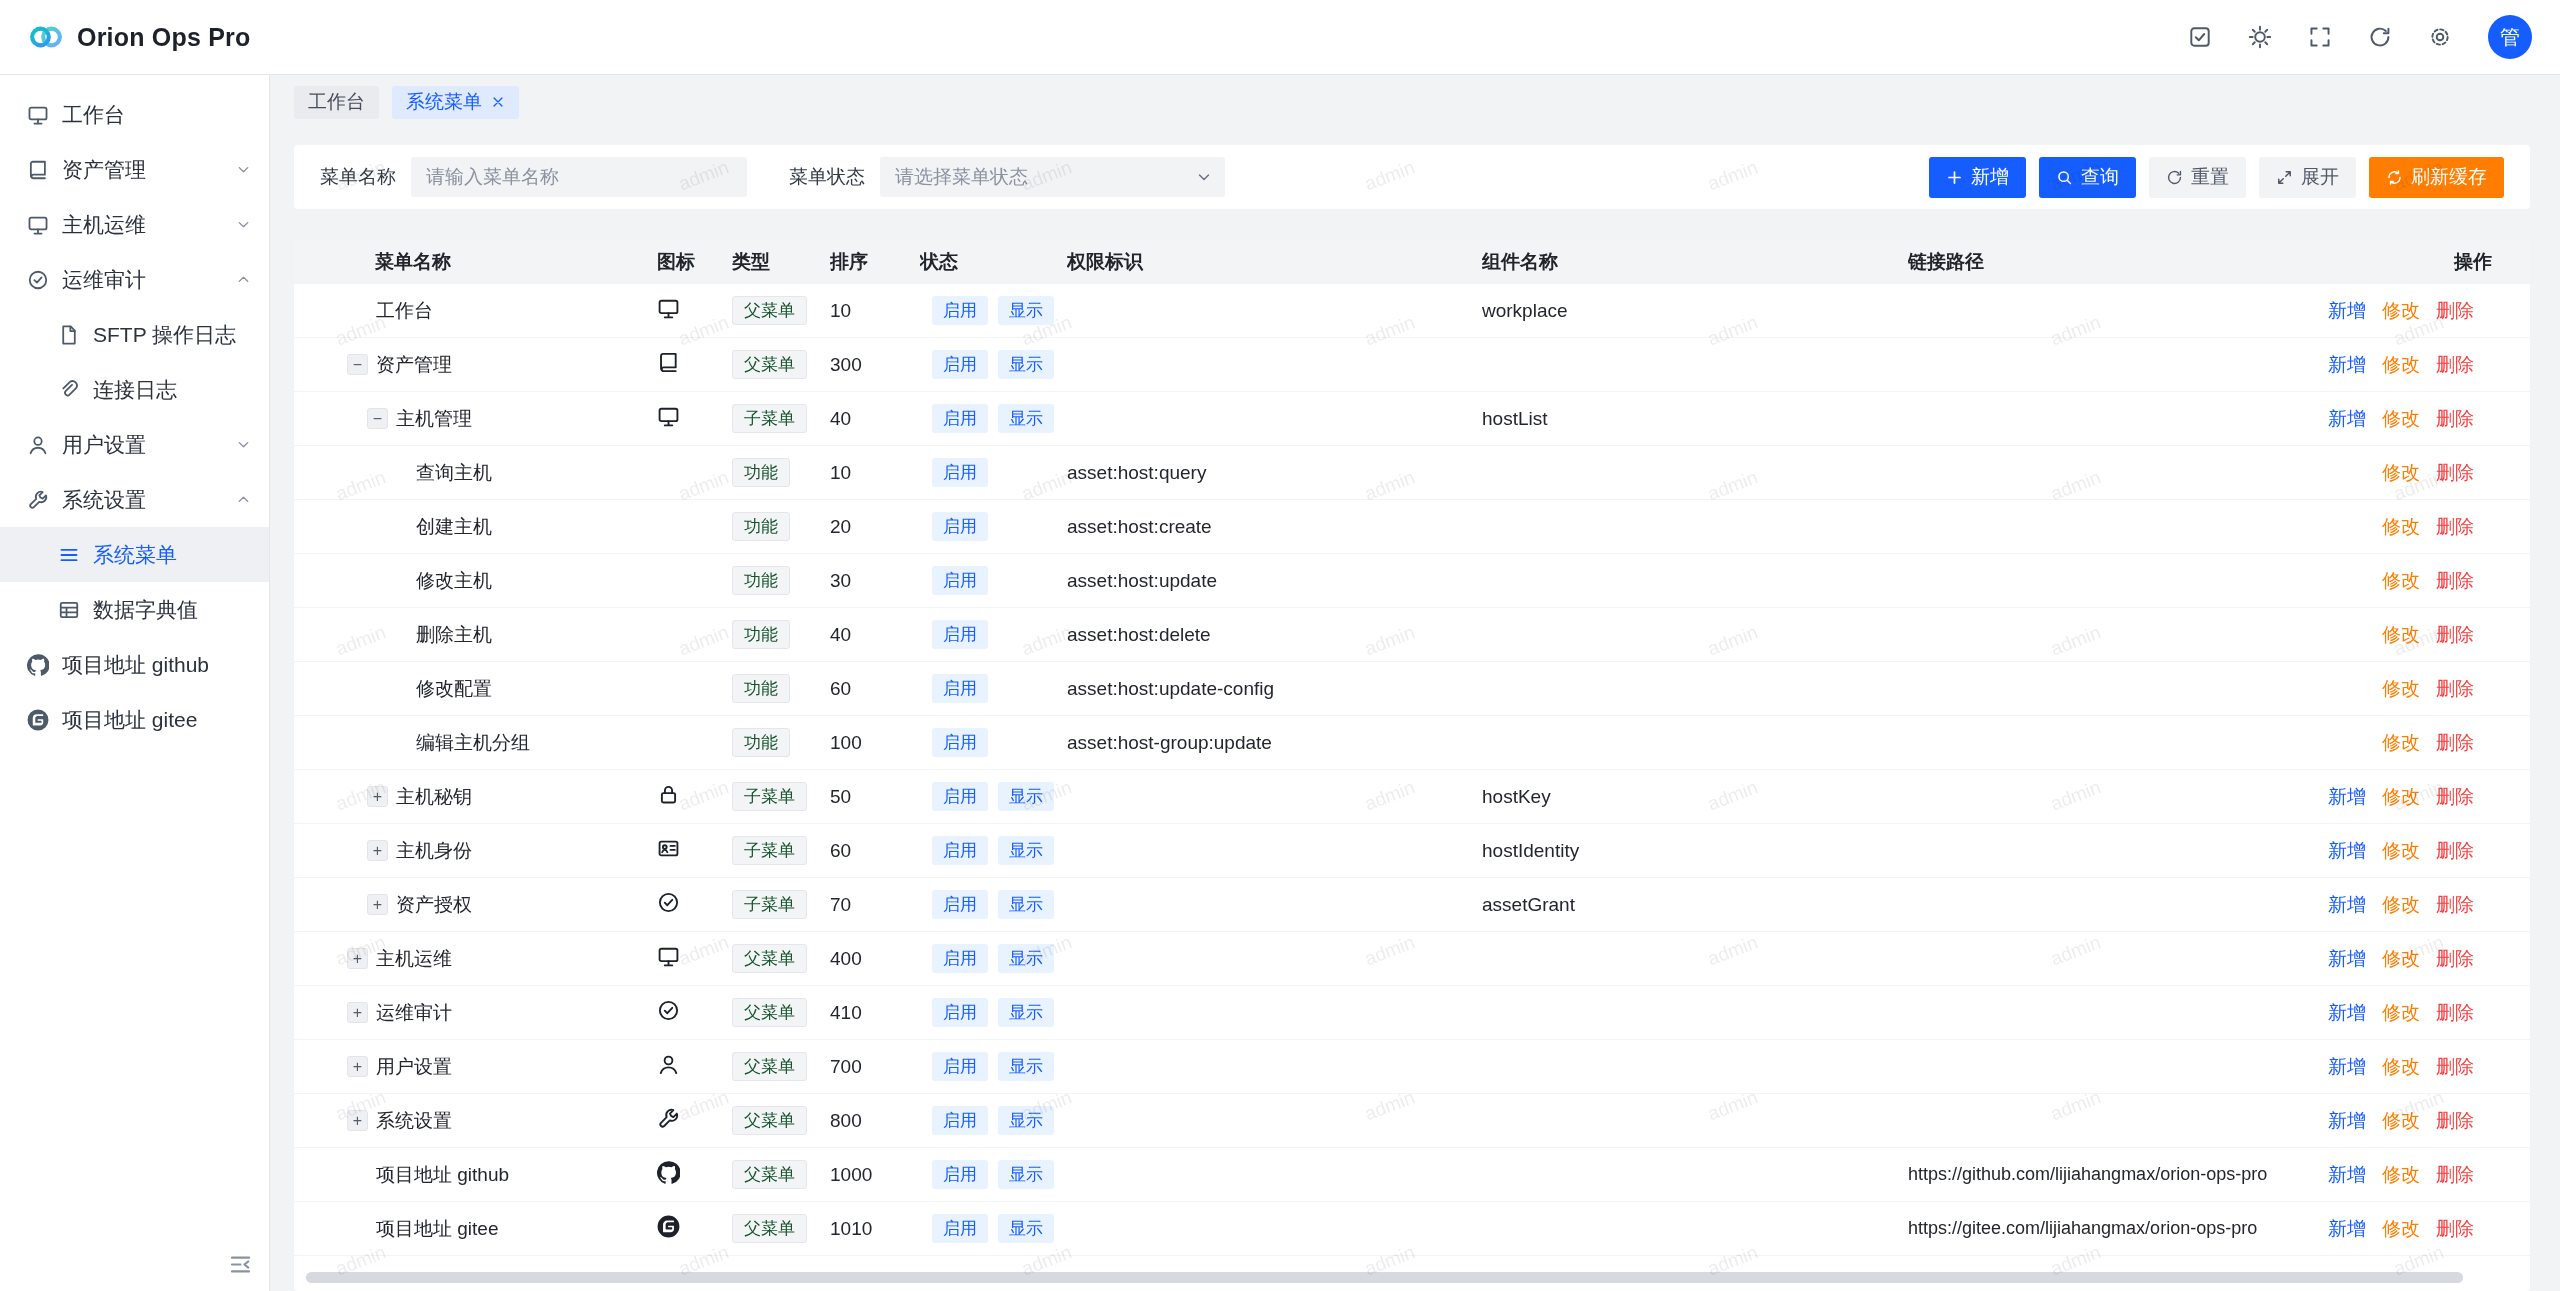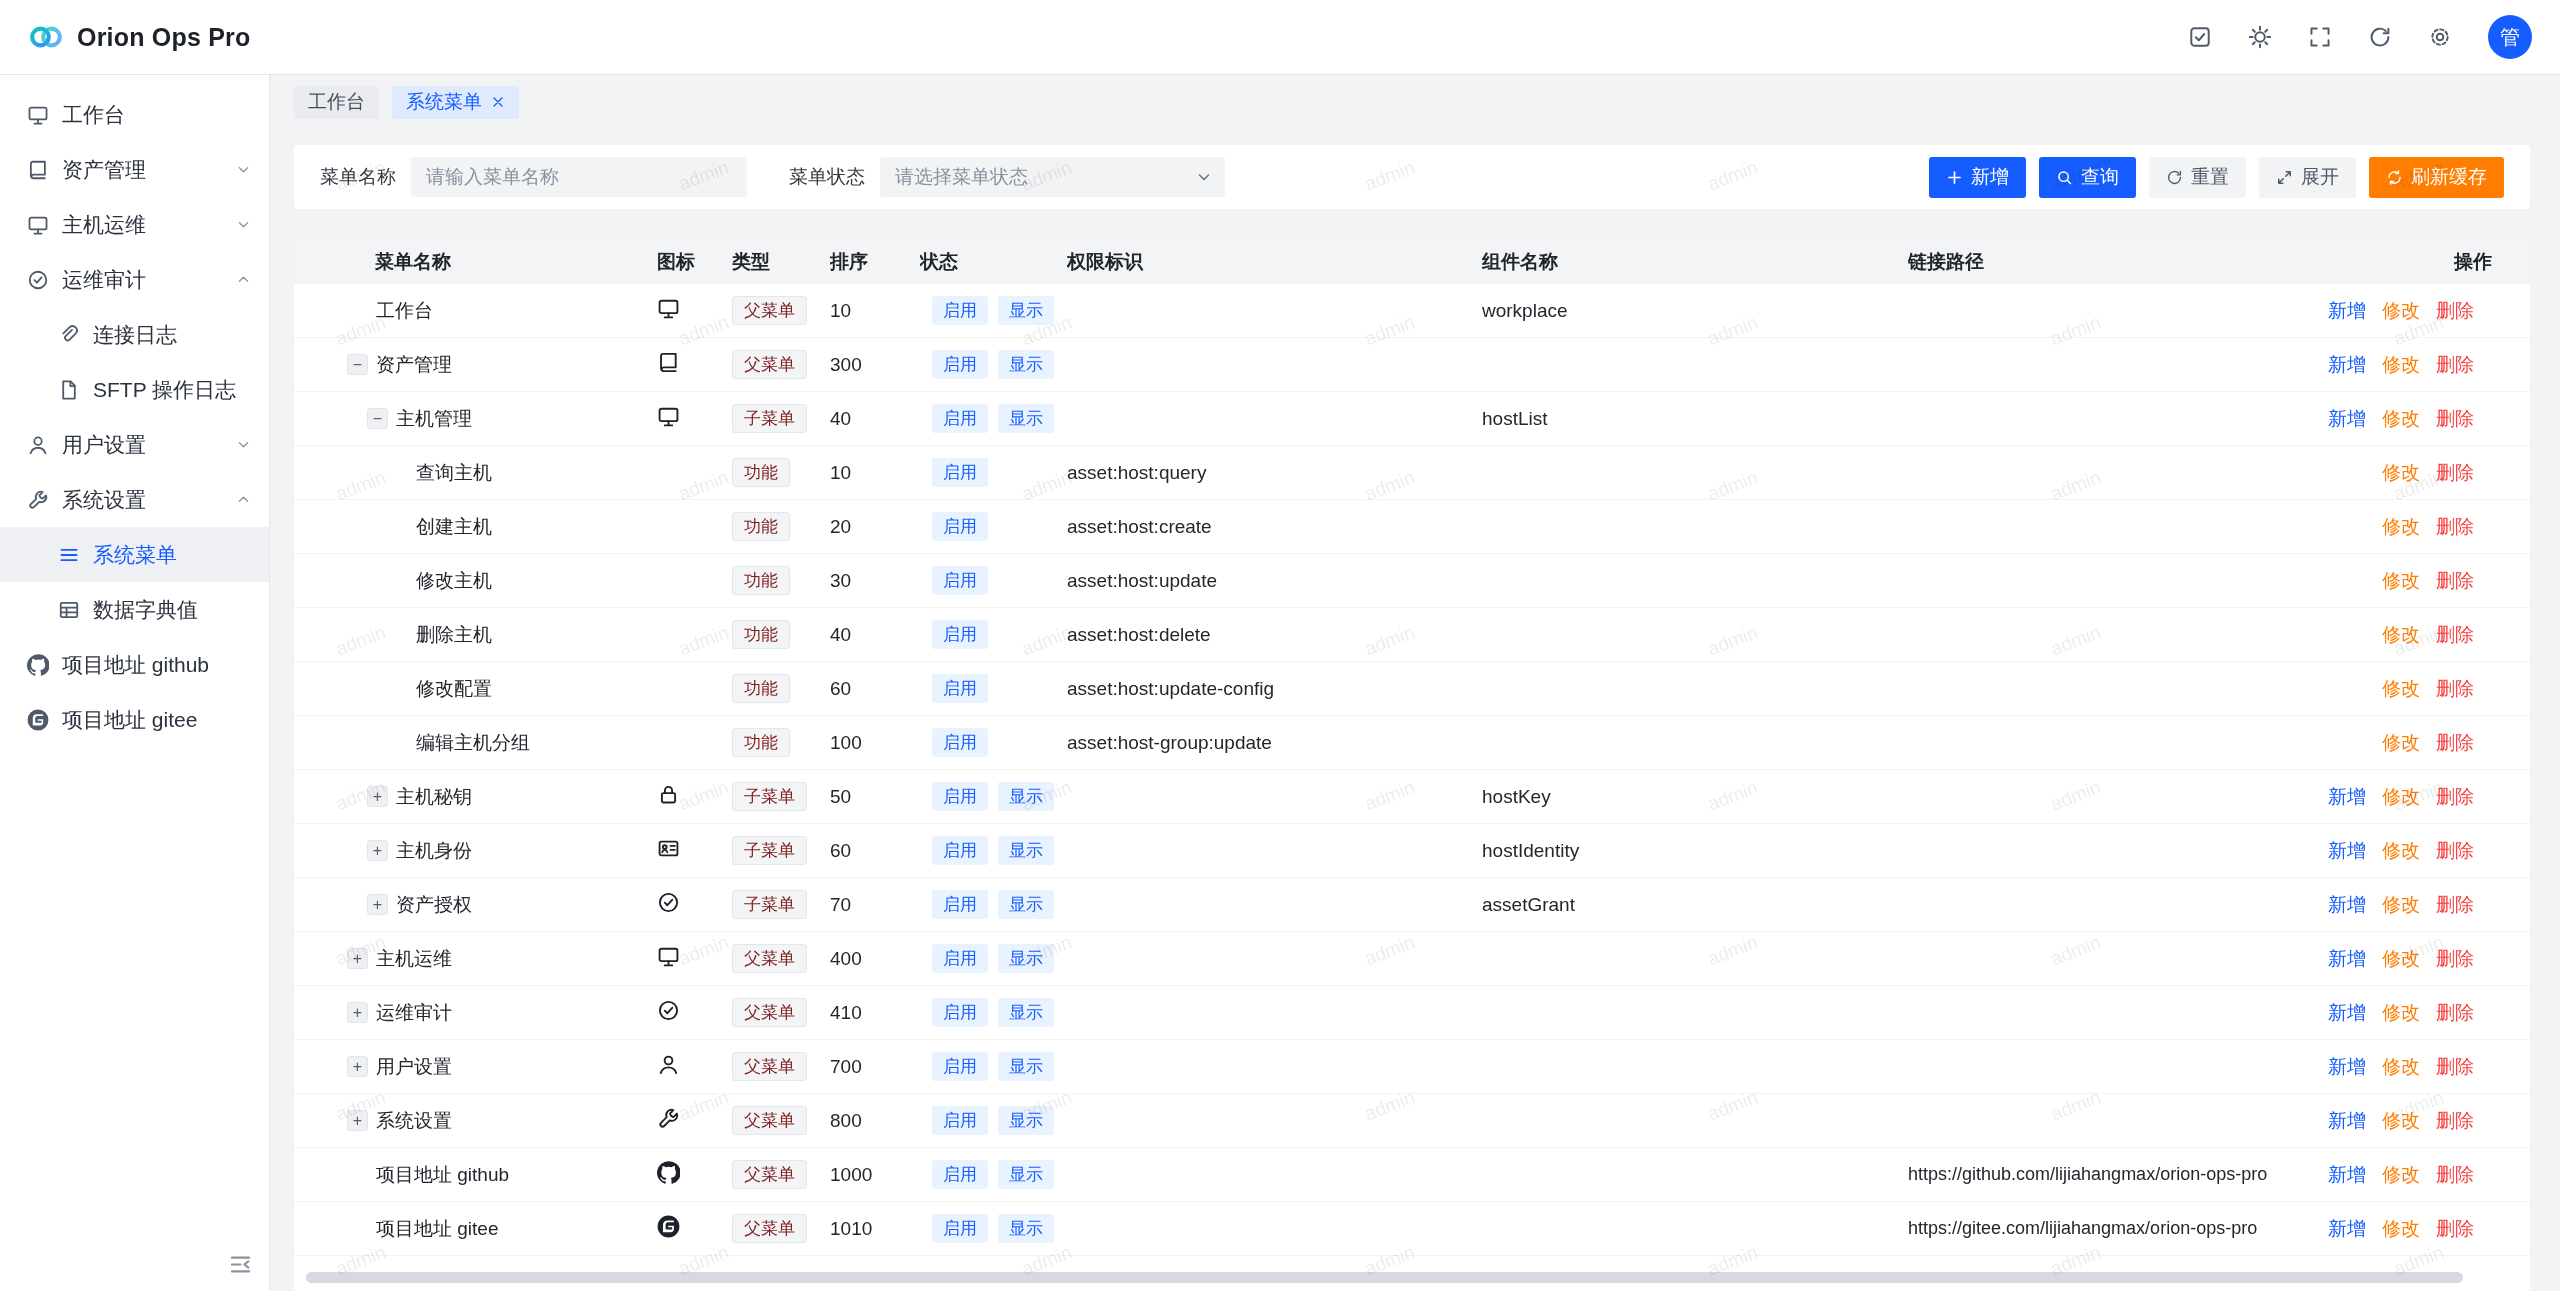--- a/index.html
+++ b/index.html
@@ -63,21 +63,21 @@
   .th{padding-right:12px;white-space:nowrap;overflow:hidden;}
   .th.col0{padding-left:55px;}
   .th.col8{text-align:right;padding-left:28px;}
   .tr{height:54px;border-bottom:1px solid #f3f4f6;font-size:19px;color:#23262d;}
   .td{padding-right:12px;white-space:nowrap;overflow:hidden;}
   .name-cell{display:flex;align-items:center;}
   .expander{width:21px;height:21px;background:#eef0f3;border:1px solid #e2e4e9;border-radius:3px;color:#555c68;font-size:16px;line-height:19px;text-align:center;margin-right:8px;flex-shrink:0;cursor:pointer;}
   .exp-spacer{width:29px;flex-shrink:0;}
   .row-icn{width:23px;height:23px;color:#1d2129;}
   .tag{display:inline-flex;align-items:center;height:29px;padding:0 11px;font-size:17px;border-radius:3px;white-space:nowrap;}
-  .tag-gray{background:#f3f4f6;color:#7f1d1d;border:1px solid #e5e6eb;}
+  .tag-gray{background:#f3f4f6;color:#14532d;border:1px solid #e5e6eb;}
   .tag-blue{background:#e8f3ff;color:#165dff;}
   .status-cell{display:flex;gap:10px;padding-left:12px;}
   .link-cell{font-size:18px;}
   .actions-cell{display:flex;justify-content:flex-end;gap:16px;padding-right:30px;}
   .act{font-size:19px;cursor:pointer;text-decoration:none;}
   .act-add{color:#165dff;}
   .act-edit{color:#ff7d00;}
   .act-delete{color:#f53f3f;}
 
   .h-scrollbar{position:absolute;left:12px;right:12px;bottom:7px;height:12px;}
@@ -190,33 +190,33 @@
           <span class="side-label">运维审计</span>
           <span class="icn chev">
             <svg viewBox="0 0 16 16" fill="none" stroke="currentColor" stroke-width="1.5" stroke-linecap="round" stroke-linejoin="round">
               <path d="M3.5 10L8 5.5l4.5 4.5"></path>
             </svg>
           </span>
         </div>
         <div class="side-item side-sub">
           <span class="icn">
             <svg viewBox="0 0 16 16" fill="none" stroke="currentColor" stroke-width="1.3" stroke-linecap="round" stroke-linejoin="round">
-              <path d="M10.2 4.2L5.7 8.7a1.9 1.9 0 0 0 2.7 2.7l4.6-4.6a3.2 3.2 0 0 0-4.5-4.5L3.9 6.9"></path>
-            </svg>
-          </span>
-          <span class="side-label">连接日志</span>
-        </div>
-        <div class="side-item side-sub">
-          <span class="icn">
-            <svg viewBox="0 0 16 16" fill="none" stroke="currentColor" stroke-width="1.3" stroke-linecap="round" stroke-linejoin="round">
               <path d="M3.8 1.8h5.4l3 3v9.4H3.8z"></path>
               <path d="M9 2v3.2h3.2"></path>
             </svg>
           </span>
           <span class="side-label">SFTP 操作日志</span>
+        </div>
+        <div class="side-item side-sub">
+          <span class="icn">
+            <svg viewBox="0 0 16 16" fill="none" stroke="currentColor" stroke-width="1.3" stroke-linecap="round" stroke-linejoin="round">
+              <path d="M10.2 4.2L5.7 8.7a1.9 1.9 0 0 0 2.7 2.7l4.6-4.6a3.2 3.2 0 0 0-4.5-4.5L3.9 6.9"></path>
+            </svg>
+          </span>
+          <span class="side-label">连接日志</span>
         </div>
         <div class="side-item">
           <span class="icn">
             <svg viewBox="0 0 16 16" fill="none" stroke="currentColor" stroke-width="1.3" stroke-linecap="round" stroke-linejoin="round">
               <circle cx="8" cy="5.2" r="2.7"></circle>
               <path d="M2.6 14c.9-2.7 2.9-4 5.4-4s4.5 1.3 5.4 4"></path>
             </svg>
           </span>
           <span class="side-label">用户设置</span>
           <span class="icn chev">

